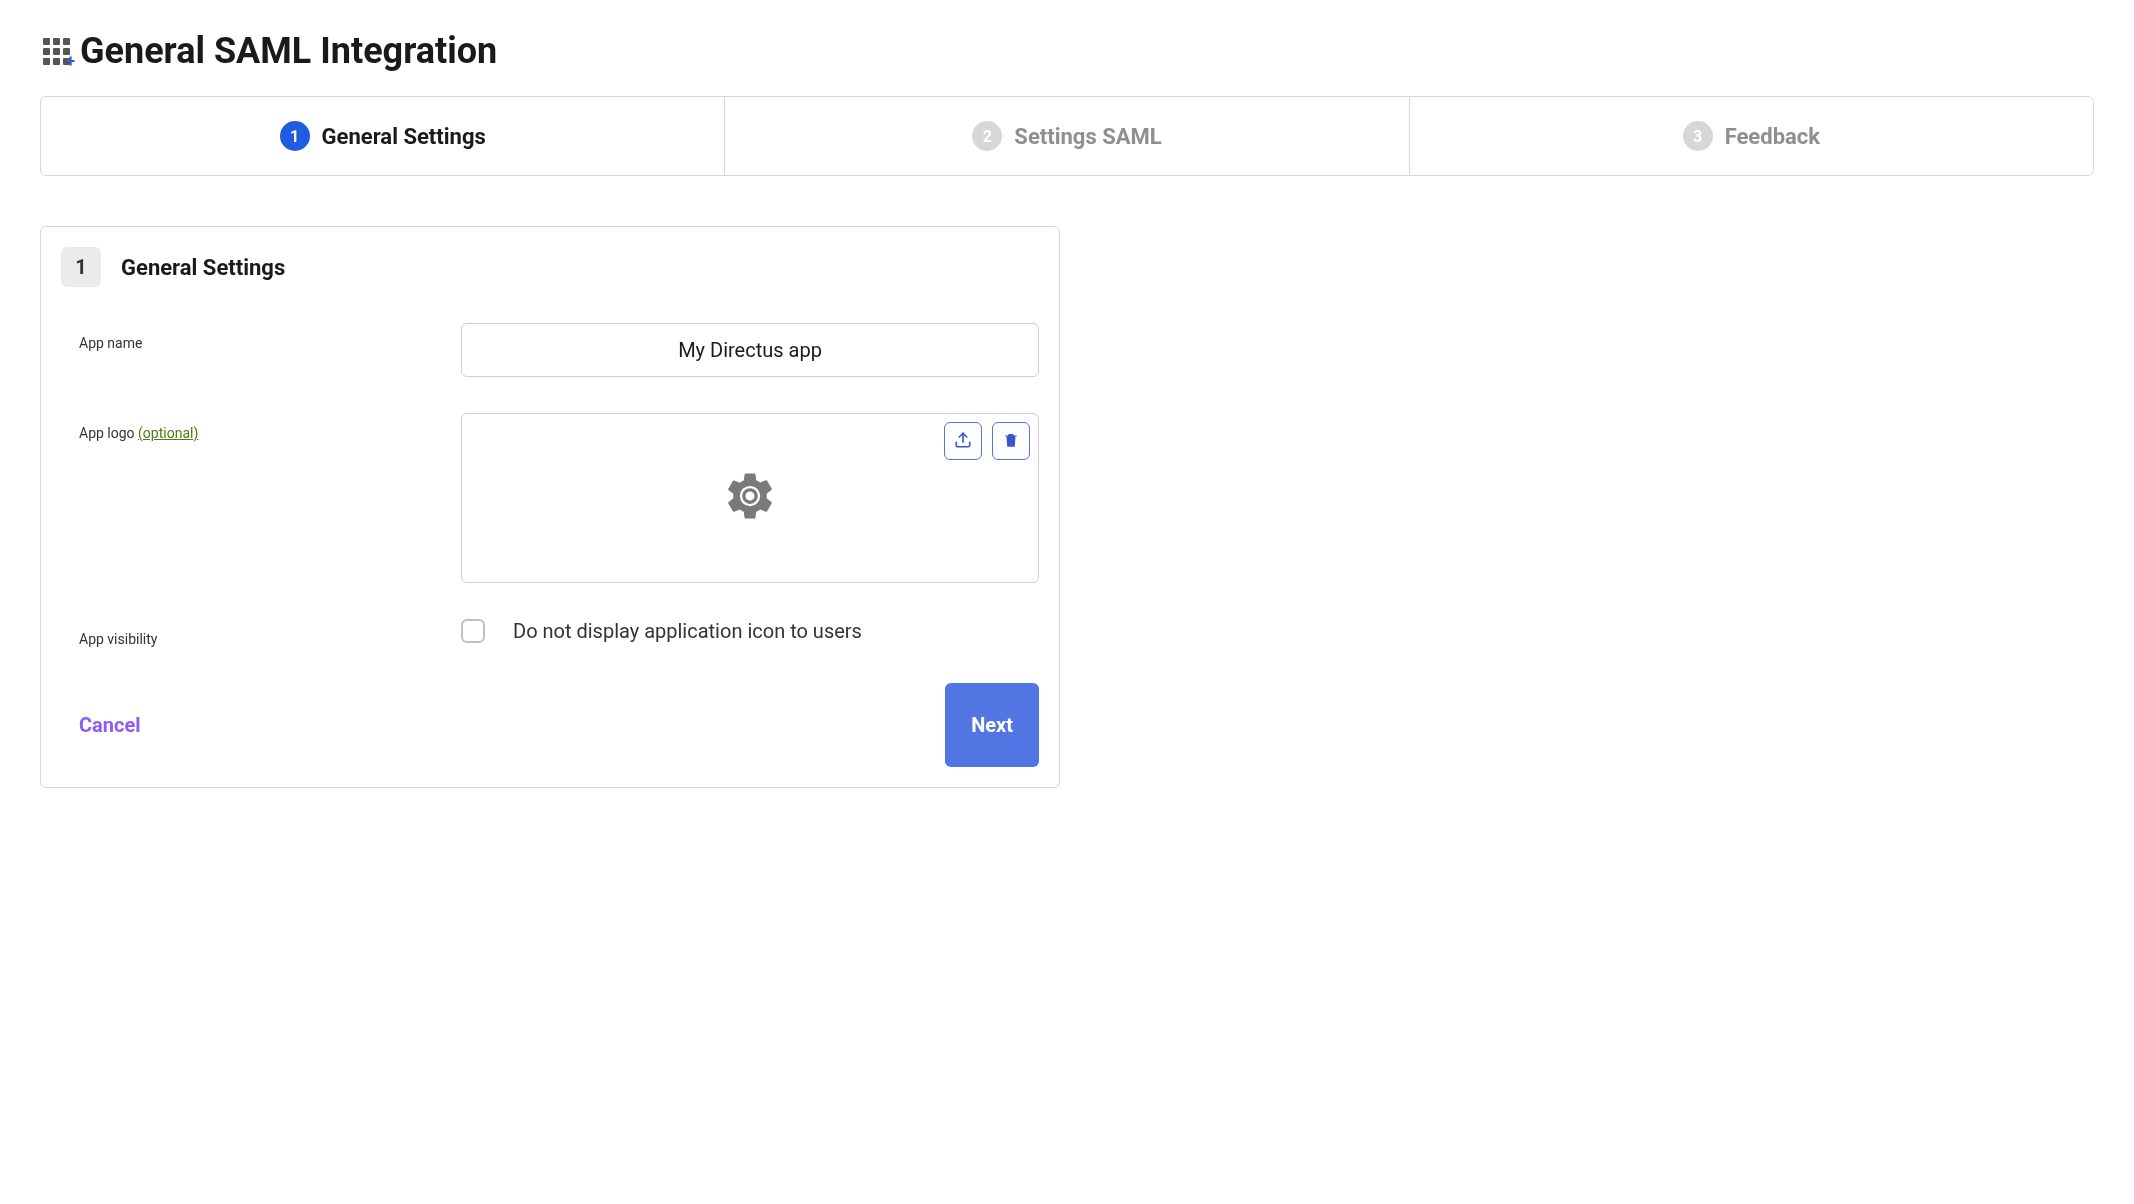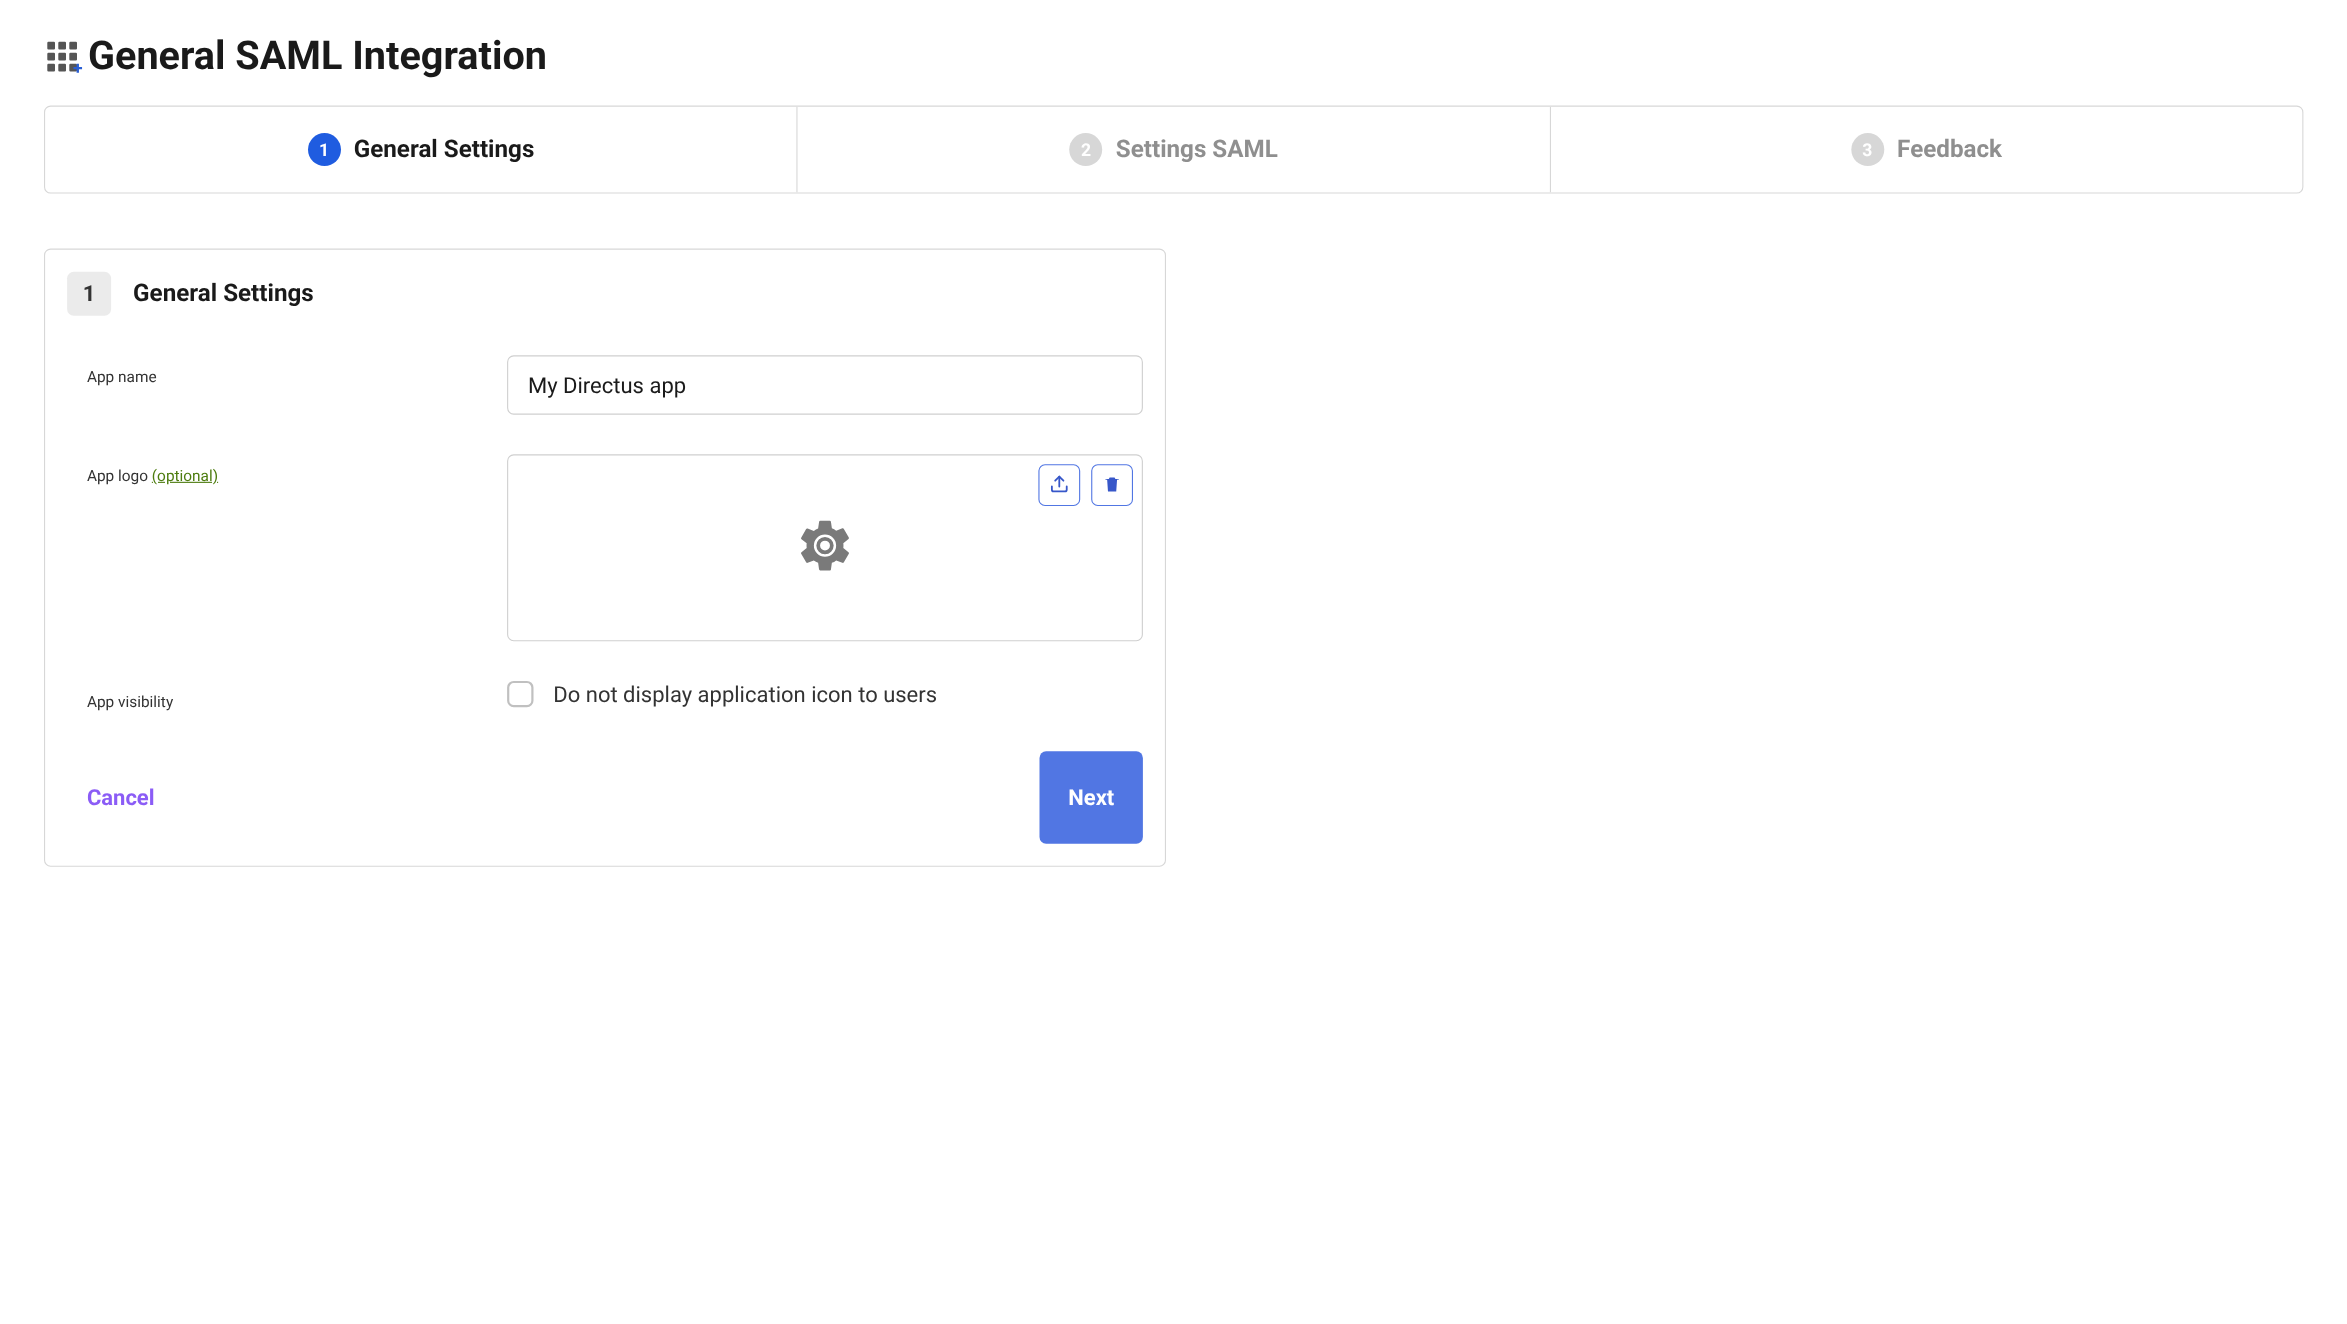--- a/index.html
+++ b/index.html
@@ -147,20 +147,21 @@
       flex: 1;
     }
     .text-input {
       width: 100%;
       padding: 14px 18px;
       font-size: 20px;
       border: 1px solid #cfcfcf;
       border-radius: 6px;
       color: #1a1a1a;
       font-family: inherit;
+      text-align: center;
     }
     .logo-box {
       width: 100%;
       min-height: 170px;
       border: 1px solid #cfcfcf;
       border-radius: 6px;
       position: relative;
       display: flex;
       align-items: center;
       justify-content: center;
@@ -191,21 +192,21 @@
     .gear-placeholder {
       color: #7a7a7a;
     }
     .gear-placeholder svg {
       width: 54px;
       height: 54px;
     }
     .checkbox-row {
       display: flex;
       align-items: center;
-      gap: 18px;
+      gap: 28px;
     }
     .checkbox {
       width: 24px;
       height: 24px;
       border: 2px solid #c0c0c0;
       border-radius: 6px;
       cursor: pointer;
       flex-shrink: 0;
     }
     .checkbox-label {

